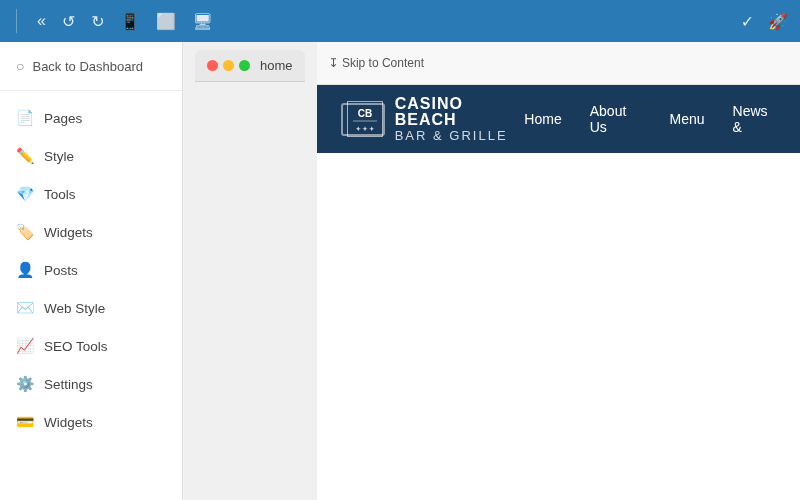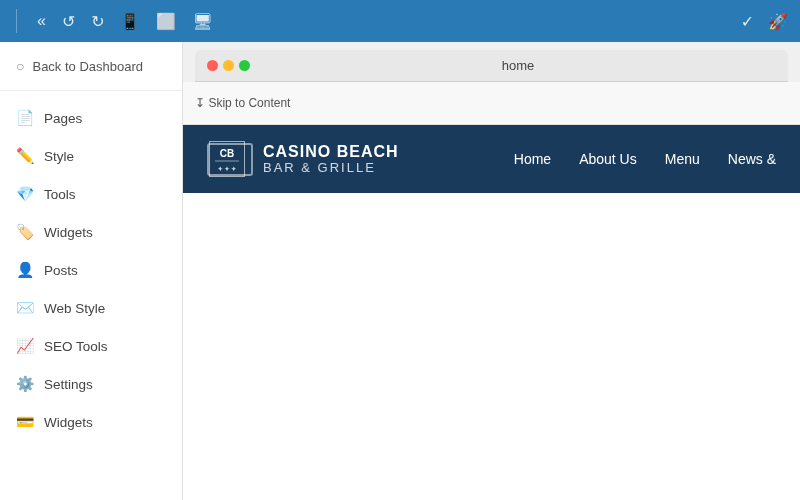--- a/index.html
+++ b/index.html
@@ -66,21 +66,21 @@
       font-size: 13.5px;
       cursor: pointer;
       transition: background 0.15s;
     }
     .sidebar-item .item-icon { font-size: 15px; color: #666; width: 18px; text-align: center; }
 
     
     .browser-area {
       flex: 1;
       display: flex;
-      flex-direction: column;
+      flex-direction: row;
       background: #fca5a5;
       overflow: hidden;
     }
     .browser-chrome {
       background: #f0f0f0;
       padding: 8px 12px 0;
       flex-shrink: 0;
     }
     .browser-titlebar {
       background: #e8e8e8;
@@ -135,21 +135,21 @@
       gap: 10px;
       color: white;
     }
     .site-logo-icon {
       width: 46px;
       height: 33px;
       border: 2px solid rgba(255,255,255,0.5);
       border-radius: 3px;
       display: flex;
       align-items: center;
-      justify-content: flex-start;
+      justify-content: flex-end;
       color: white;
       font-size: 10px;
       font-weight: bold;
       text-align: center;
       line-height: 1.2;
     }
     .site-logo-text { color: white; }
     .site-logo-text .name { font-size: 16px; font-weight: 900; letter-spacing: 1px; line-height: 1; }
     .site-logo-text .sub { font-size: 13px; letter-spacing: 2px; color: rgba(255,255,255,0.8); }
     .site-nav-links {

